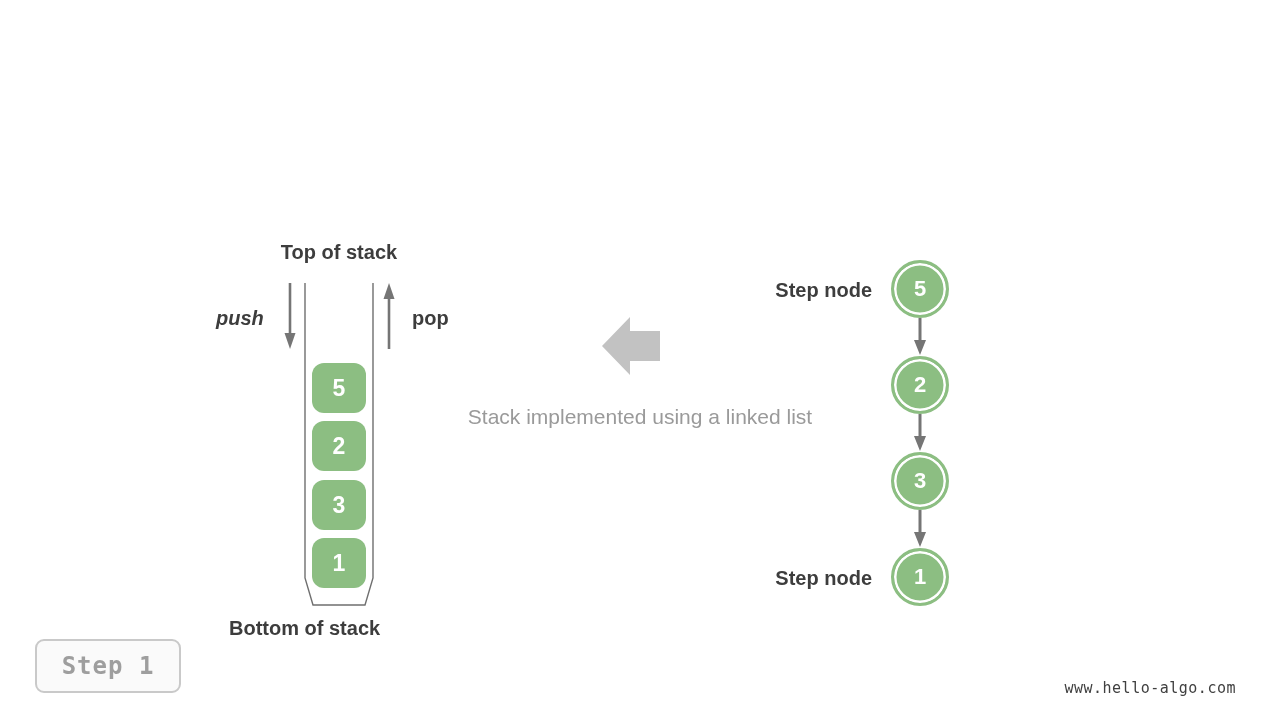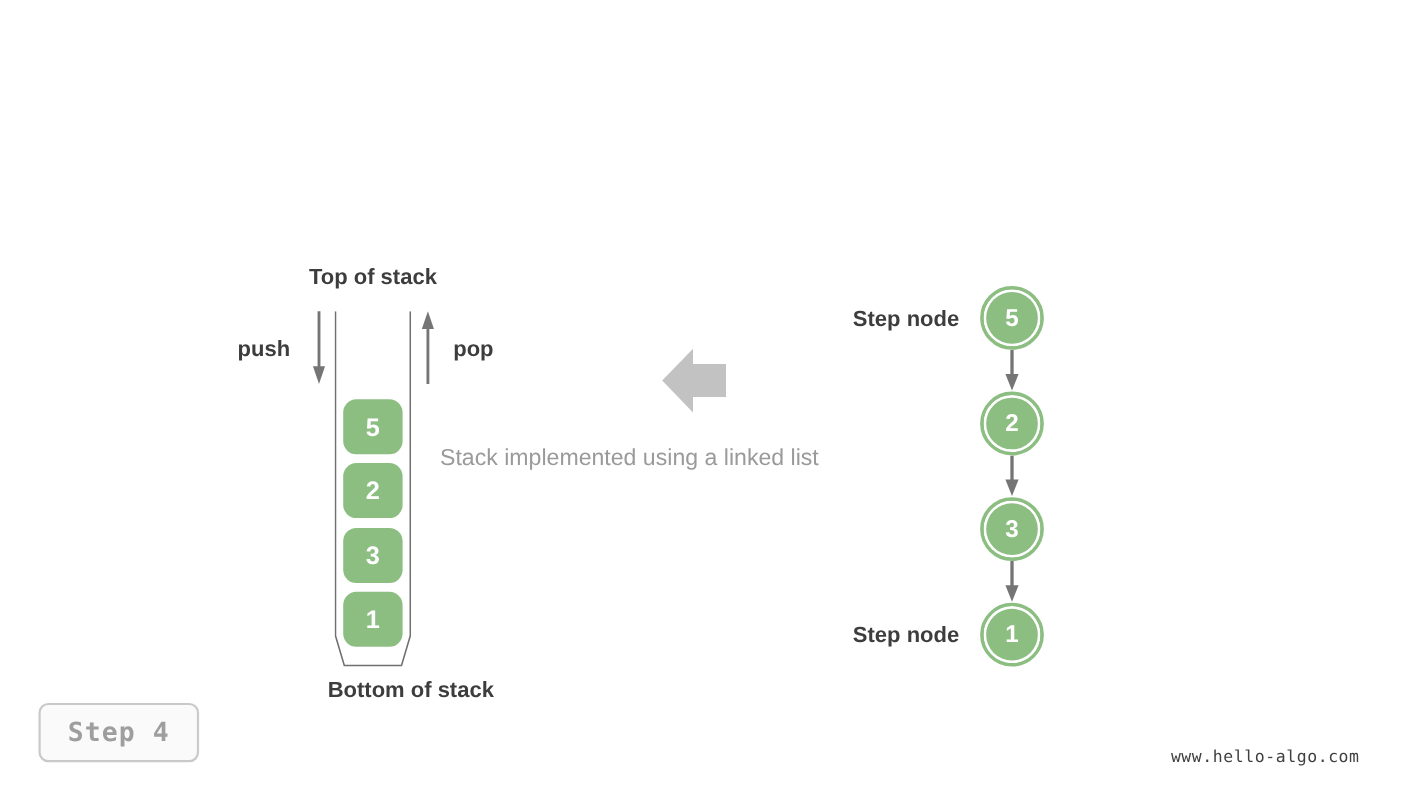--- a/index.html
+++ b/index.html
@@ -5,43 +5,43 @@
   html,body{margin:0;padding:0;background:#fff;}
   .canvas{
     position:relative;width:1280px;height:704px;background:#ffffff;
     font-family:"Liberation Sans",sans-serif;overflow:hidden;
   }
   .lbl{
     position:absolute;font-weight:700;font-size:20px;color:#3d3d3d;
     white-space:nowrap;line-height:22px;
   }
   .top-label{left:249px;top:241px;width:180px;text-align:center;}
-  .bottom-label{left:229px;top:617px;width:220px;text-align:right;}
-  .push-label{left:216px;top:307px;}
+  .bottom-label{left:229px;top:617px;width:220px;text-align:left;}
+  .push-label{left:216px;top:307px;font-style:italic;}
   .pop-label{left:412px;top:307px;}
   .head-label{left:710px;top:279px;width:162px;text-align:right;}
   .tail-label{left:710px;top:567px;width:162px;text-align:right;}
   .abs{position:absolute;}
   .stack-item{
     position:absolute;left:312px;width:54px;height:50px;border-radius:12px;
     background:#8cbe82;color:#ffffff;font-weight:700;font-size:23px;
     display:flex;align-items:center;justify-content:center;
   }
   .si-0{top:363px;} .si-1{top:421px;} .si-2{top:480px;} .si-3{top:538px;}
   .node{
     position:absolute;left:891px;width:58px;height:58px;border-radius:50%;
     background:#8cbe82;border:3px solid #8cbe82;
     box-shadow:inset 0 0 0 2.5px #ffffff;box-sizing:border-box;
     color:#ffffff;font-weight:700;font-size:22px;
     display:flex;align-items:center;justify-content:center;
   }
   .n-0{top:260px;} .n-1{top:356px;} .n-2{top:452px;} .n-3{top:548px;}
   .conn-0{top:318px;} .conn-1{top:414px;} .conn-2{top:510px;}
   .caption{
-    position:absolute;left:400px;top:405px;width:500px;text-align:left;
+    position:absolute;left:390px;top:405px;width:500px;text-align:center;
     font-size:21px;color:#9a9a9a;white-space:nowrap;
   }
   .step-badge{
     position:absolute;left:35px;top:639px;width:146px;height:54px;
     border:2px solid #c9c9c9;border-radius:9px;background:#fafafa;
     box-sizing:border-box;display:flex;align-items:center;justify-content:center;
     font-family:"DejaVu Sans Mono",monospace;font-weight:700;font-size:24px;
     color:#9e9e9e;letter-spacing:1px;
   }
   .watermark{
@@ -99,17 +99,17 @@
     <polygon points="8,37 2,22 14,22" fill="#757575"></polygon>
   </svg>
   <div class="node n-2">3</div>
   <svg class="abs conn-2" style="left:912px;" width="16" height="38">
     <line x1="8" y1="0" x2="8" y2="24" stroke="#757575" stroke-width="3"></line>
     <polygon points="8,37 2,22 14,22" fill="#757575"></polygon>
   </svg>
   <div class="node n-3">1</div>
 
   <div class="step-badge">
-    <span>Step 4</span>
+    <span>Step 1</span>
   </div>
   <div class="watermark">www.hello-algo.com</div>
 
 </div>
 
 </body></html>

